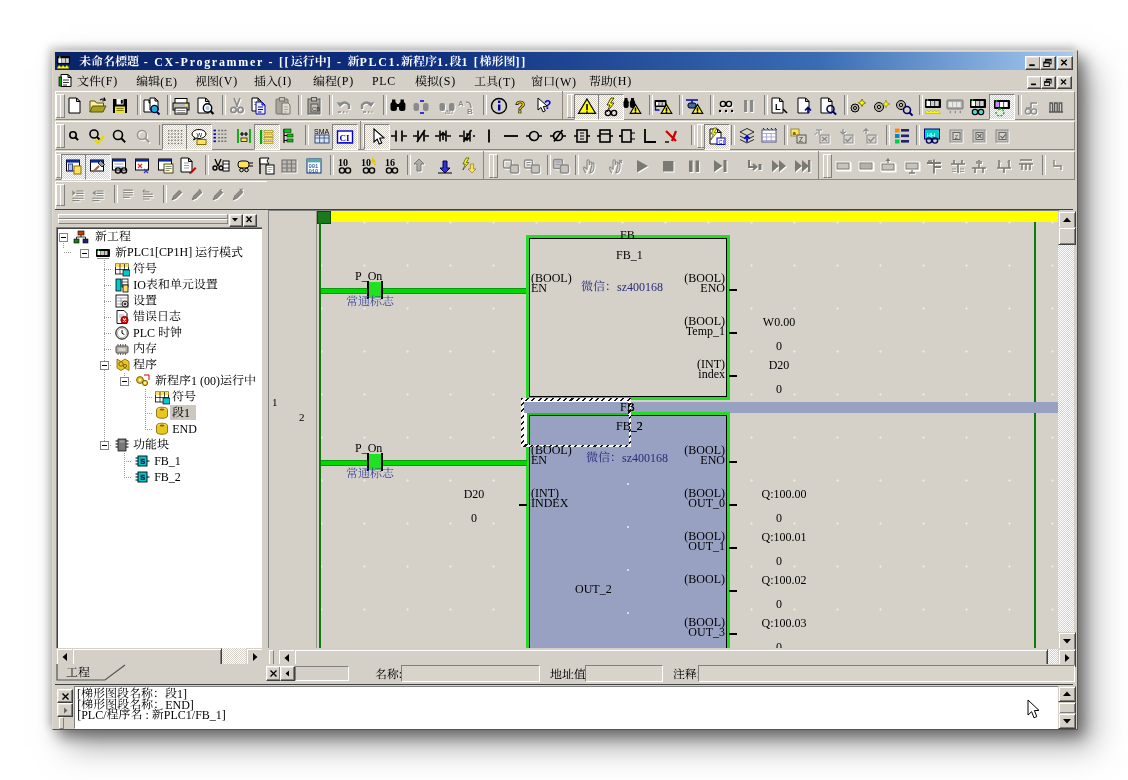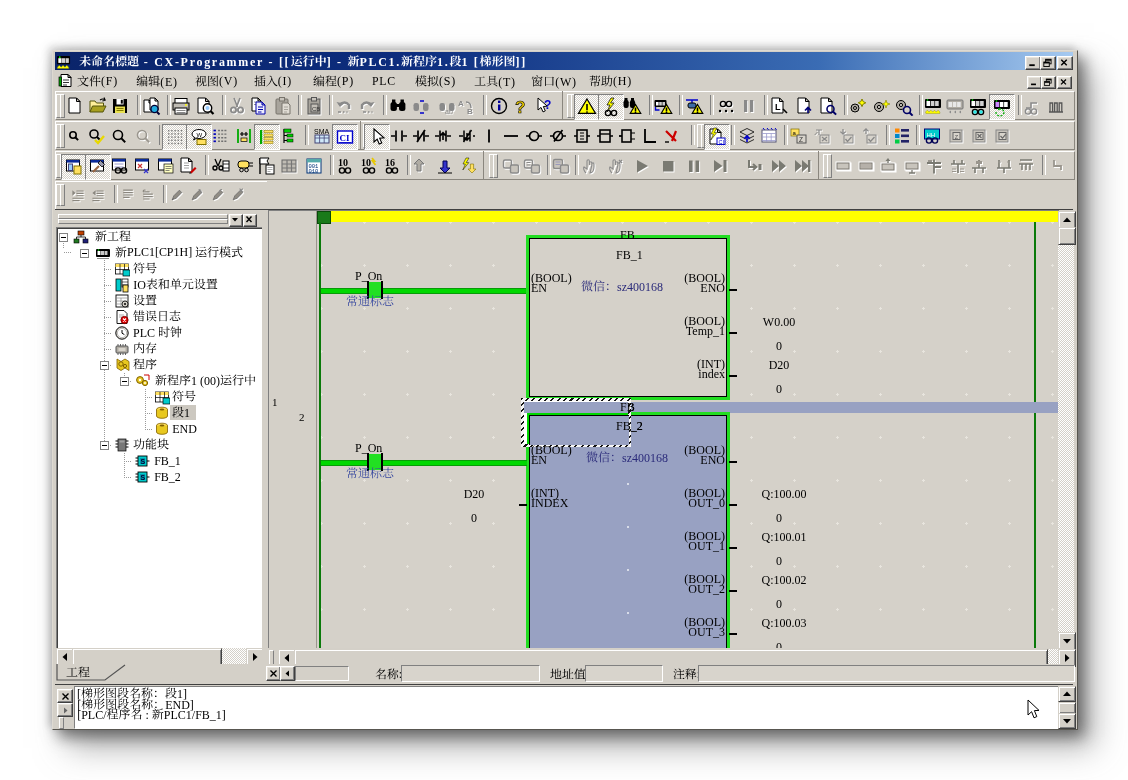--- a/index.html
+++ b/index.html
@@ -1592,21 +1592,21 @@
 <div class="ab " style="left:531px;top:496px;font:400 12px 'Liberation Serif';color:#000;white-space:pre;line-height:14px">INDEX</div>
 <div class="ab" style="left:575px;top:486px;width:150px;text-align:right;font:12px 'Liberation Serif';color:#000;white-space:pre">(BOOL)</div>
 <div class="ab" style="left:575px;top:496px;width:150px;text-align:right;font:12px 'Liberation Serif';color:#000;white-space:pre">OUT_0</div>
 <div class="ab" style="left:709px;top:487px;width:150px;text-align:center;font:12px 'Liberation Serif';color:#000;white-space:pre">Q:100.00</div>
 <div class="ab" style="left:704px;top:511px;width:150px;text-align:center;font:12px 'Liberation Serif';color:#000;white-space:pre">0</div>
 <div class="ab" style="left:575px;top:529px;width:150px;text-align:right;font:12px 'Liberation Serif';color:#000;white-space:pre">(BOOL)</div>
 <div class="ab" style="left:575px;top:539px;width:150px;text-align:right;font:12px 'Liberation Serif';color:#000;white-space:pre">OUT_1</div>
 <div class="ab" style="left:709px;top:530px;width:150px;text-align:center;font:12px 'Liberation Serif';color:#000;white-space:pre">Q:100.01</div>
 <div class="ab" style="left:704px;top:554px;width:150px;text-align:center;font:12px 'Liberation Serif';color:#000;white-space:pre">0</div>
 <div class="ab" style="left:575px;top:572px;width:150px;text-align:right;font:12px 'Liberation Serif';color:#000;white-space:pre">(BOOL)</div>
-<div class="ab" style="left:575px;top:582px;width:150px;text-align:right;font:12px 'Liberation Serif';color:#000;white-space:pre">OUT_2</div>
+<div class="ab" style="left:575px;top:582px;width:150px;text-align:left;font:12px 'Liberation Serif';color:#000;white-space:pre">OUT_2</div>
 <div class="ab" style="left:709px;top:573px;width:150px;text-align:center;font:12px 'Liberation Serif';color:#000;white-space:pre">Q:100.02</div>
 <div class="ab" style="left:704px;top:597px;width:150px;text-align:center;font:12px 'Liberation Serif';color:#000;white-space:pre">0</div>
 <div class="ab" style="left:575px;top:615px;width:150px;text-align:right;font:12px 'Liberation Serif';color:#000;white-space:pre">(BOOL)</div>
 <div class="ab" style="left:575px;top:625px;width:150px;text-align:right;font:12px 'Liberation Serif';color:#000;white-space:pre">OUT_3</div>
 <div class="ab" style="left:709px;top:616px;width:150px;text-align:center;font:12px 'Liberation Serif';color:#000;white-space:pre">Q:100.03</div>
 <div class="ab" style="left:704px;top:640px;width:150px;text-align:center;font:12px 'Liberation Serif';color:#000;white-space:pre">0</div>
 <div class="ab" style="left:729px;top:461px;width:8px;height:2px;background:#000"></div>
 <div class="ab" style="left:729px;top:504px;width:8px;height:2px;background:#000"></div>
 <div class="ab" style="left:729px;top:547px;width:8px;height:2px;background:#000"></div>
 <div class="ab" style="left:729px;top:590px;width:8px;height:2px;background:#000"></div>

